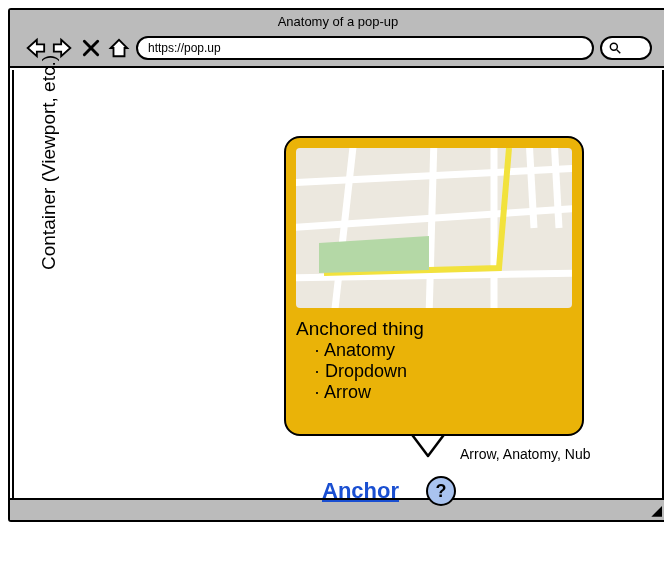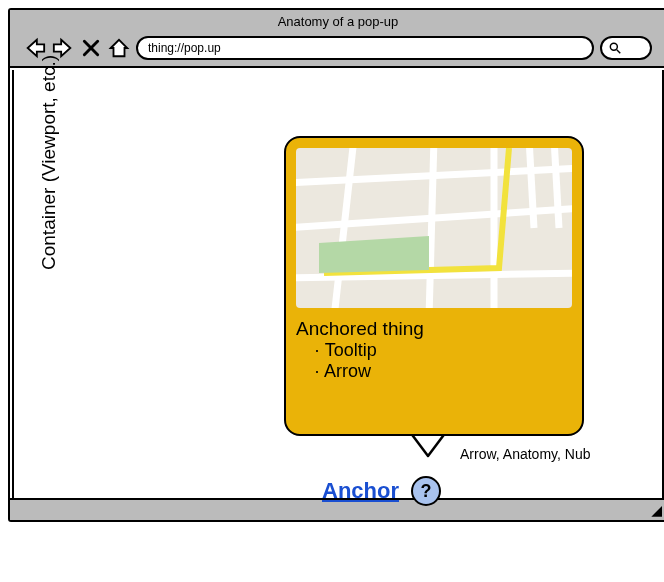--- a/index.html
+++ b/index.html
@@ -139,21 +139,21 @@
     font-size: 14px;
     font-family: Arial, sans-serif;
     z-index:4;
   }
   .anchor-row {
     position:absolute;
     top: 466px;
     left: 312px;
     display:flex;
     align-items:center;
-    gap: 12px;
+    gap: 27px;
     z-index:4;
   }
   .anchor-text {
     color: #1a4fd1;
     text-decoration: underline;
     font-size: 22px;
     font-weight: bold;
   }
   .help-badge {
     width: 30px; height:30px;
@@ -185,21 +185,21 @@
         <svg width="20" height="20" viewBox="0 0 24 24">
             <path d="M4 4 L20 20 M20 4 L4 20" stroke="#000" stroke-width="3.5" stroke-linecap="round"></path>
           </svg>
       </span>
       <span class="nav-icon">
         <svg width="22" height="22" viewBox="0 0 24 24">
             <path d="M3 12 L12 3 L21 12 L18 12 L18 21 L6 21 L6 12 Z" fill="#fff" stroke="#000" stroke-width="2"></path>
           </svg>
       </span>
       <div class="urlbar">
-        <span>thing://pop.up</span>
+        <span>https://pop.up</span>
       </div>
       <div class="search-pill">
         <svg width="14" height="14" viewBox="0 0 24 24">
             <circle cx="10" cy="10" r="6" fill="none" stroke="#000" stroke-width="2.5"></circle>
             <line x1="15" y1="15" x2="21" y2="21" stroke="#000" stroke-width="2.5"></line>
           </svg>
       </div>
     </div>
   </div>
 
@@ -218,21 +218,22 @@
         <line x1="140" y1="-10" x2="135" y2="170"></line>
         <line x1="200" y1="-10" x2="200" y2="170"></line>
         <line x1="235" y1="-10" x2="240" y2="80"></line>
         <line x1="260" y1="-10" x2="265" y2="80"></line>
       </g>
       <polyline points="30,125 205,120 215,0" fill="none" stroke="#f2e23d" stroke-width="6"></polyline>
       <polygon points="25,95 135,88 135,122 25,125" fill="#b4d8a6"></polygon>
     </svg>
     <div class="popup-heading">Anchored thing</div>
     <ul class="popup-list">
-      <li>Tooltip</li>
+      <li>Anatomy</li>
+      <li>Dropdown</li>
       <li>Arrow</li>
     </ul>
   </div>
 
   <div class="nub">
     <svg width="40" height="30" viewBox="0 0 40 30">
       <polygon points="0,2 40,2 20,28" fill="#fff"></polygon>
       <polyline points="2,2 20,26 38,2" fill="none" stroke="#000" stroke-width="2.5" stroke-linejoin="round"></polyline>
     </svg>
   </div>

